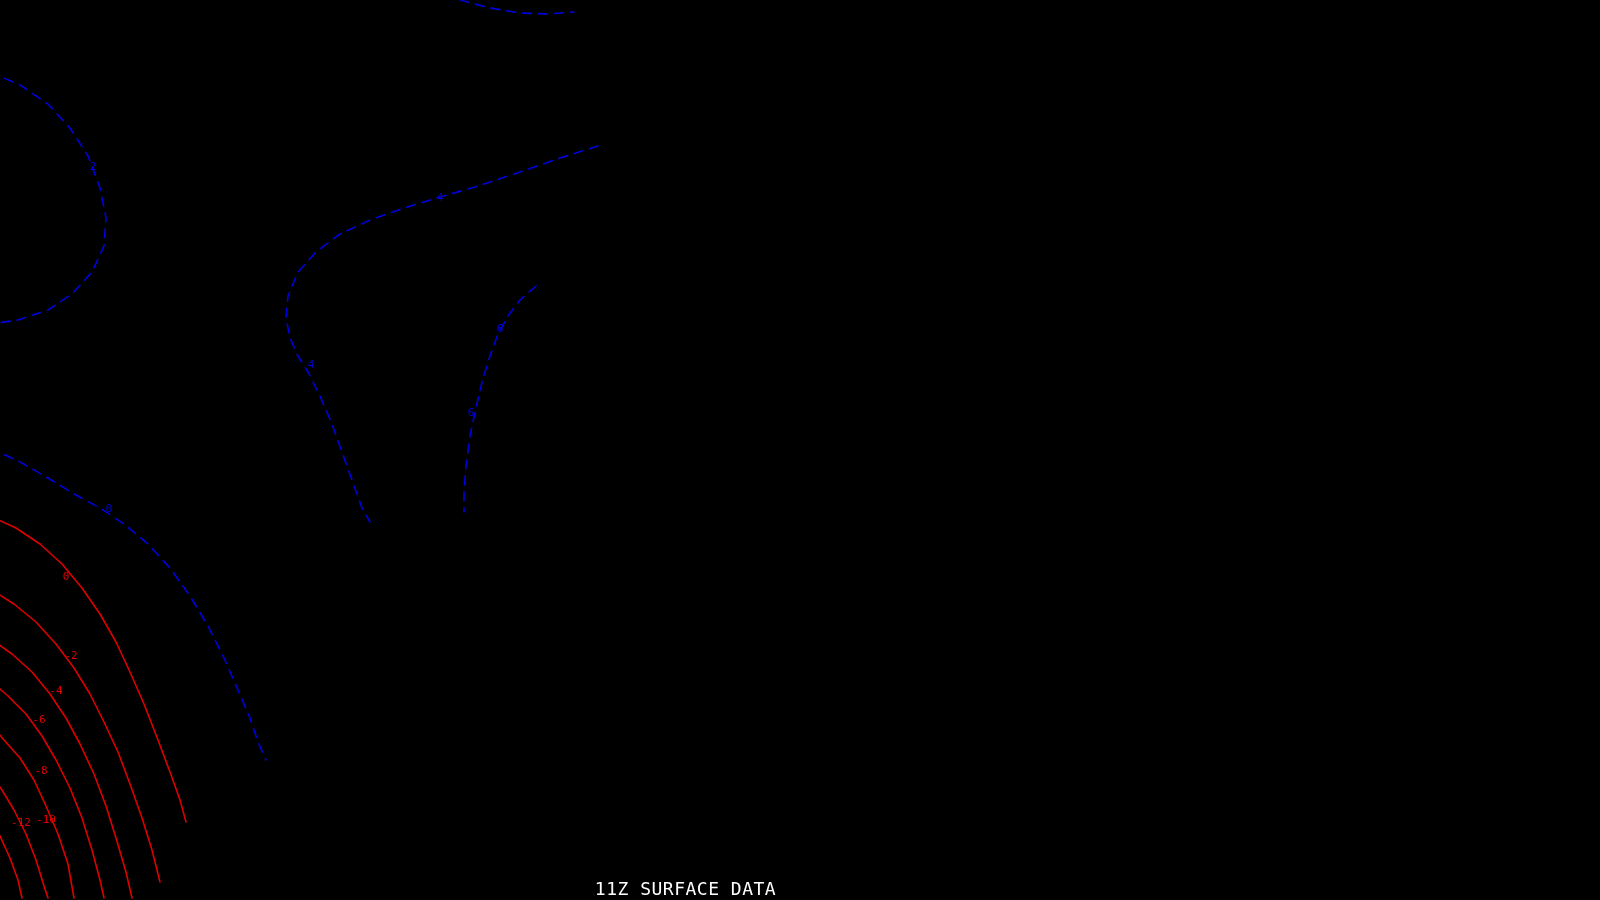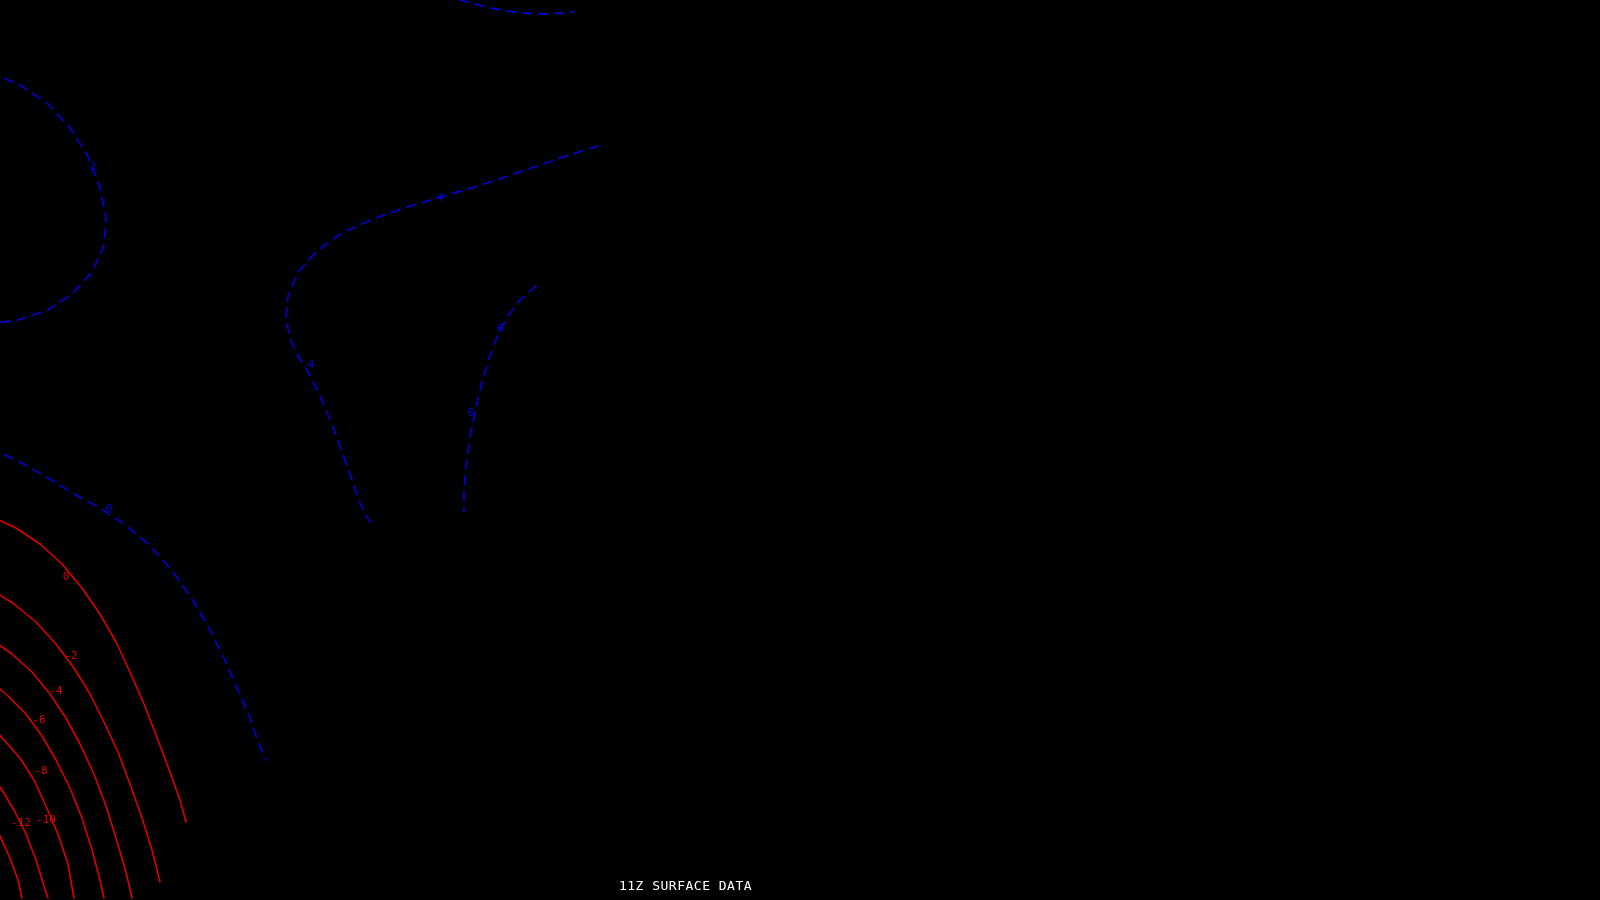--- a/index.html
+++ b/index.html
@@ -23,21 +23,21 @@
     height: 900px;
   }
   .caption {
     position: absolute;
     left: 0;
     top: 878px;
     width: 1371px;
     text-align: center;
     color: #ffffff;
     font-family: "DejaVu Sans Mono", monospace;
-    font-size: 13px;
+    font-size: 18px;
     letter-spacing: 0.5px;
     white-space: pre;
   }
   .lbl {
     position: absolute;
     font-family: "DejaVu Sans Mono", monospace;
     font-size: 11px;
     transform: translate(-50%, -50%);
     white-space: pre;
     pointer-events: none;

